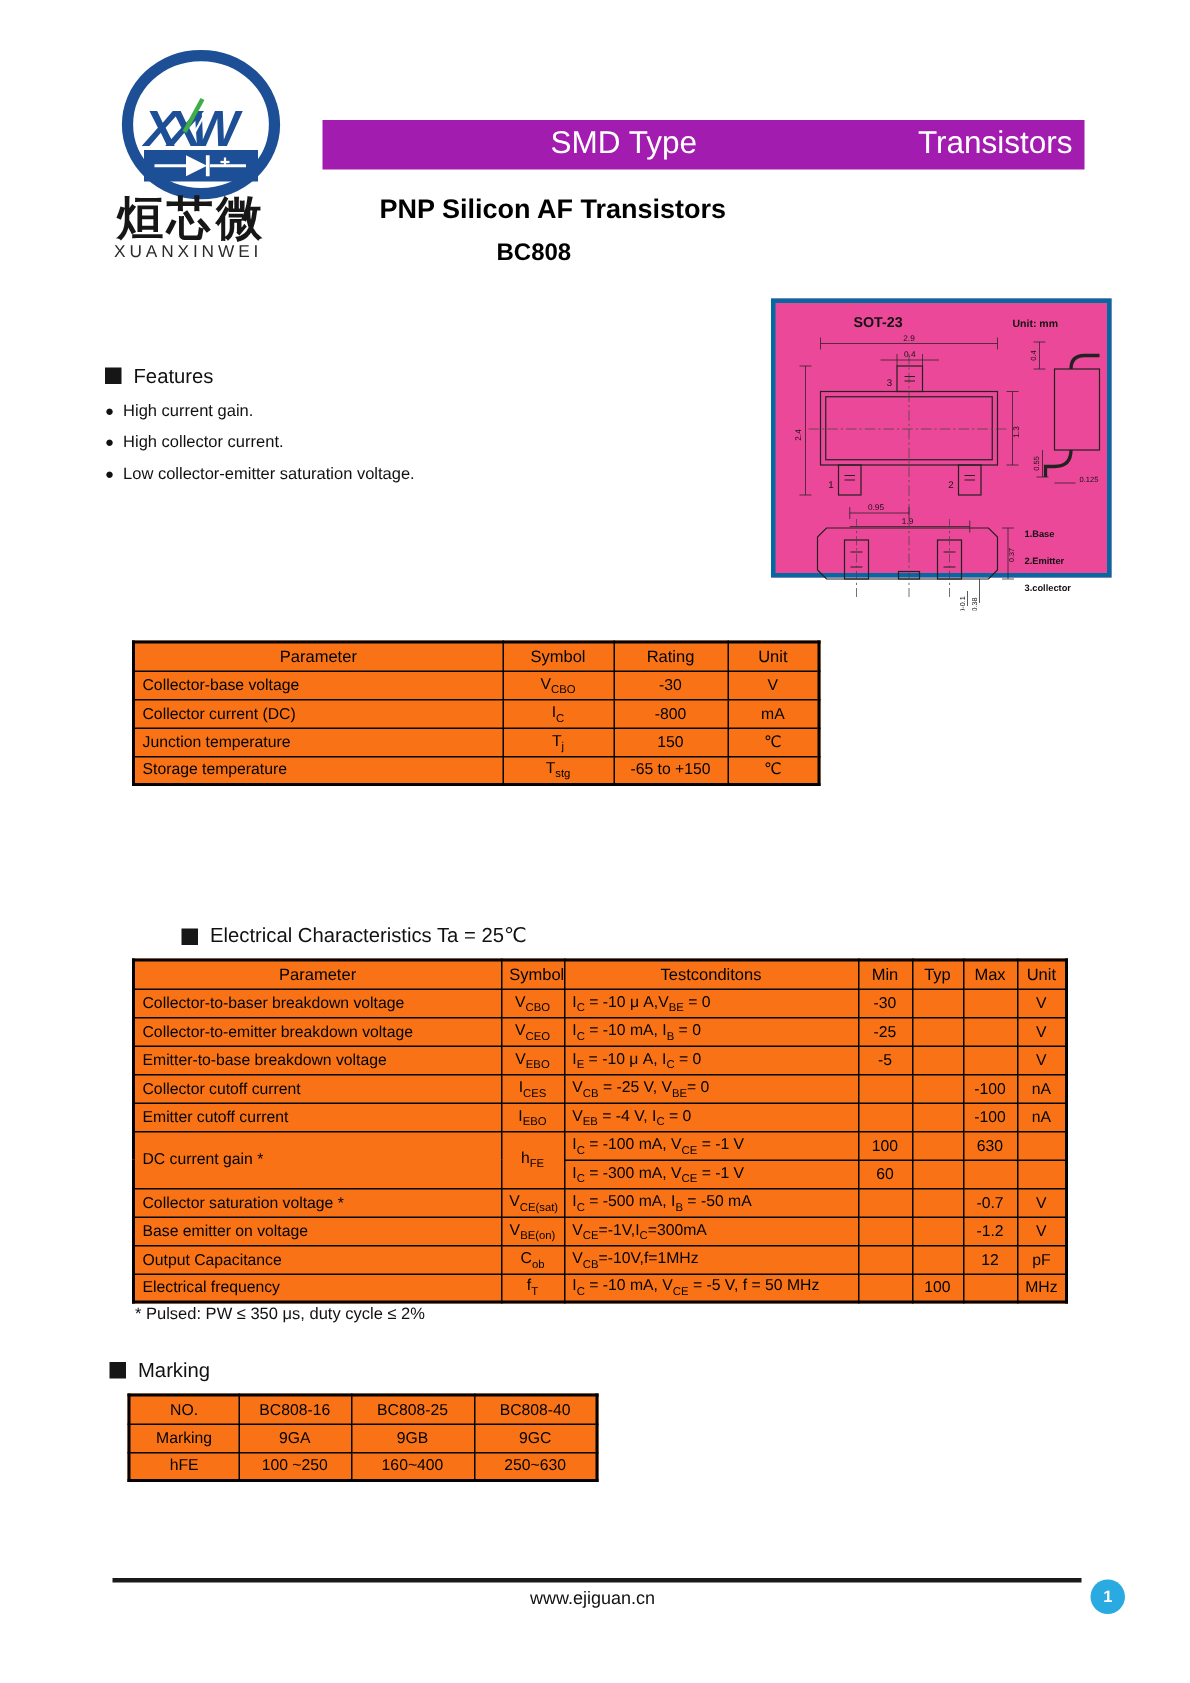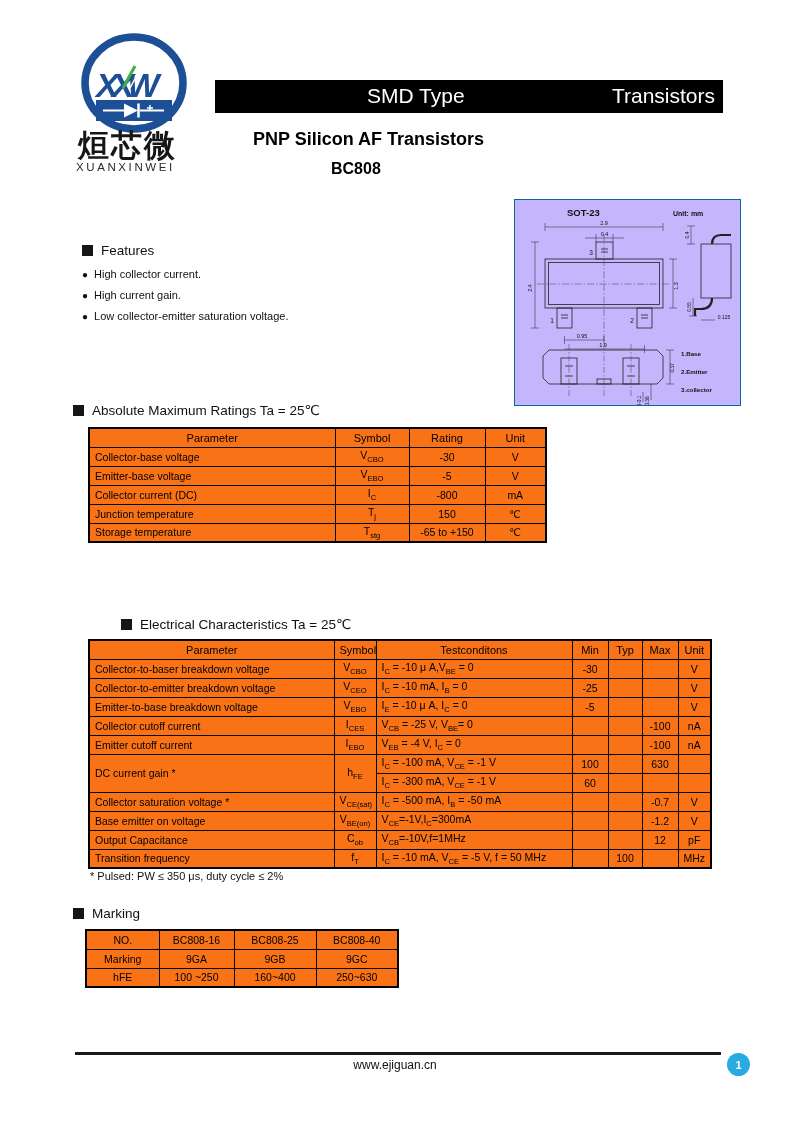--- a/index.html
+++ b/index.html
@@ -18,27 +18,27 @@
   .banner .bleft { position:absolute; left:152px; top:4px; font-size:21px; }
   .banner .bright { position:absolute; right:8px; top:4px; font-size:21px; }
   .title1 { position:absolute; left:253px; top:129px; font-size:18px; font-weight:bold; }
   .title2 { position:absolute; left:331px; top:160px; font-size:16px; font-weight:bold; }
 
   
   .section-h { position:absolute; display:flex; align-items:center; gap:8px; font-size:13.5px; color:#111; }
   .sq { width:11px; height:11px; background:#161616; flex:0 0 auto; }
 
   
-  .features { position:absolute; left:82px; top:243px; width:400px; }
+  .features { position:absolute; left:70px; top:243px; width:400px; }
   .features .section-h { position:static; margin-bottom:10px; }
   .feature-item { display:flex; align-items:center; gap:6px; font-size:11px; margin-bottom:9px; color:#111; }
   .bullet::before { content:"●"; font-size:10px; }
 
   
-  .pkg-box { position:absolute; left:514px; top:199px; width:227px; height:207px; border:1px solid #0369a1; background:#c4b5fd; }
+  .pkg-box { position:absolute; left:514px; top:199px; width:227px; height:186px; border:3px solid #0369a1; background:#ec4899; }
   .pkg-box svg { display:block; }
 
   
   table.tbl { border-collapse:collapse; table-layout:fixed; position:absolute; background:#f97316; border:2px solid #000; }
   table.tbl td, table.tbl th {
     border:1px solid #000; font-weight:normal; font-size:10.5px; color:#000;
     padding:1px 5px; height:19px; overflow:hidden; white-space:nowrap;
   }
   table.tbl th { text-align:center; font-size:11px; }
   td.c { text-align:center; }
@@ -75,39 +75,39 @@
       <polygon points="58,77.5 58,91.5 72,84.5" fill="#fff"></polygon>
       <line x1="72.5" y1="77.5" x2="72.5" y2="91.5" stroke="#fff" stroke-width="2.5"></line>
       <line x1="74" y1="84.5" x2="98" y2="84.5" stroke="#fff" stroke-width="2"></line>
       <line x1="84" y1="79" x2="84" y2="85" stroke="#fff" stroke-width="1.5"></line>
       <line x1="81" y1="82" x2="87" y2="82" stroke="#fff" stroke-width="1.5"></line>
       <text x="12" y="130" font-size="31" font-weight="bold" letter-spacing="2" fill="#161616">烜芯微</text>
       <text x="10" y="145" font-size="11.5" letter-spacing="2.6" fill="#2a2a2a">XUANXINWEI</text>
     </svg>
   </div>
 
-  <div class="banner" id="banner" style="background: #000000;">
+  <div class="banner" id="banner" style="background: #a21caf;">
     <span class="bleft">SMD Type</span>
     <span class="bright">Transistors</span>
   </div>
   <div class="title1">PNP Silicon AF Transistors</div>
   <div class="title2">BC808</div>
 
   <div class="features">
     <div class="section-h">
       <span class="sq"></span>
       <span>Features</span>
     </div>
     <div class="feature-item">
       <span class="bullet"></span>
-      <span>High collector current.</span>
+      <span>High current gain.</span>
     </div>
     <div class="feature-item">
       <span class="bullet"></span>
-      <span>High current gain.</span>
+      <span>High collector current.</span>
     </div>
     <div class="feature-item">
       <span class="bullet"></span>
       <span>Low collector-emitter saturation voltage.</span>
     </div>
   </div>
 
   <div class="pkg-box">
     <svg width="225" height="205" viewBox="0 0 225 205" font-family="Liberation Sans, DejaVu Sans, sans-serif">
       <g fill="#111">
@@ -211,48 +211,38 @@
         <text transform="translate(134,201) rotate(-90)">0.38</text>
       </g>
       <g fill="#111" font-size="6.2" font-weight="bold">
         <text x="166" y="156">1.Base</text>
         <text x="166" y="174">2.Emitter</text>
         <text x="166" y="192">3.collector</text>
       </g>
     </svg>
   </div>
 
-  <div class="section-h" style="left:73px; top:402px;">
-    <span class="sq"></span>
-    <span>Absolute Maximum Ratings Ta = 25℃</span>
-  </div>
   <table class="tbl tbl-abs">
     <colgroup>
         <col style="width:246px">
         <col style="width:74px">
         <col style="width:76px">
         <col style="width:61px">
       </colgroup>
     <tbody>
         <tr>
       <th>Parameter</th>
       <th>Symbol</th>
       <th>Rating</th>
       <th>Unit</th>
     </tr>
     <tr>
           <td class="l">Collector-base voltage</td>
           <td class="c">V<sub>CBO</sub></td>
           <td class="c">-30</td>
-          <td class="c">V</td>
-        </tr>
-    <tr>
-          <td class="l">Emitter-base voltage</td>
-          <td class="c">V<sub>EBO</sub></td>
-          <td class="c">-5</td>
           <td class="c">V</td>
         </tr>
     <tr>
           <td class="l">Collector current (DC)</td>
           <td class="c">I<sub>C</sub></td>
           <td class="c">-800</td>
           <td class="c">mA</td>
         </tr>
     <tr>
           <td class="l">Junction temperature</td>
@@ -375,21 +365,21 @@
     <tr>
           <td class="l">Output Capacitance</td>
           <td class="c">C<sub>ob</sub></td>
           <td class="l">V<sub>CB</sub>=-10V,f=1MHz</td>
           <td class="c"></td>
           <td class="c"></td>
           <td class="c">12</td>
           <td class="c">pF</td>
         </tr>
     <tr>
-          <td class="l">Transition frequency</td>
+          <td class="l">Electrical frequency</td>
           <td class="c">f<sub>T</sub></td>
           <td class="l">I<sub>C</sub> = -10 mA, V<sub>CE</sub> = -5 V, f = 50 MHz</td>
           <td class="c"></td>
           <td class="c">100</td>
           <td class="c"></td>
           <td class="c">MHz</td>
         </tr>
   </tbody>
     </table>
   <div class="footnote">* Pulsed: PW ≤ 350 μs, duty cycle ≤ 2%</div>

